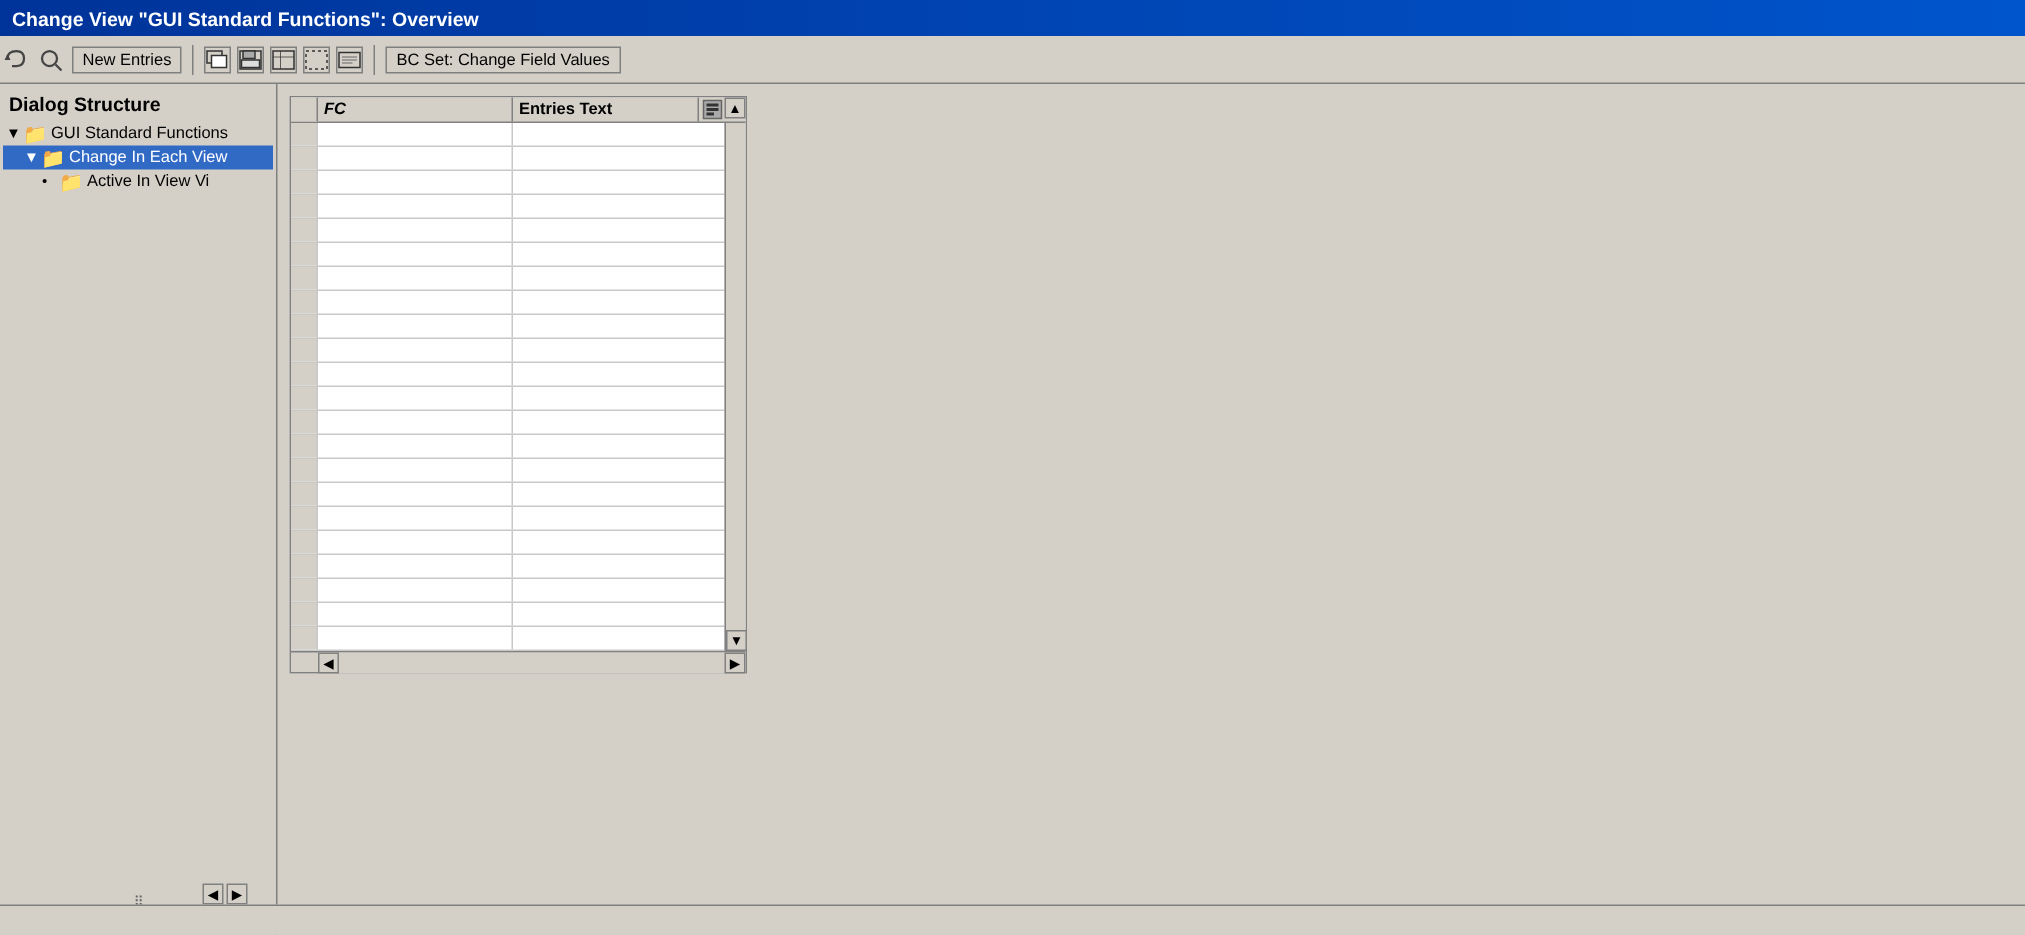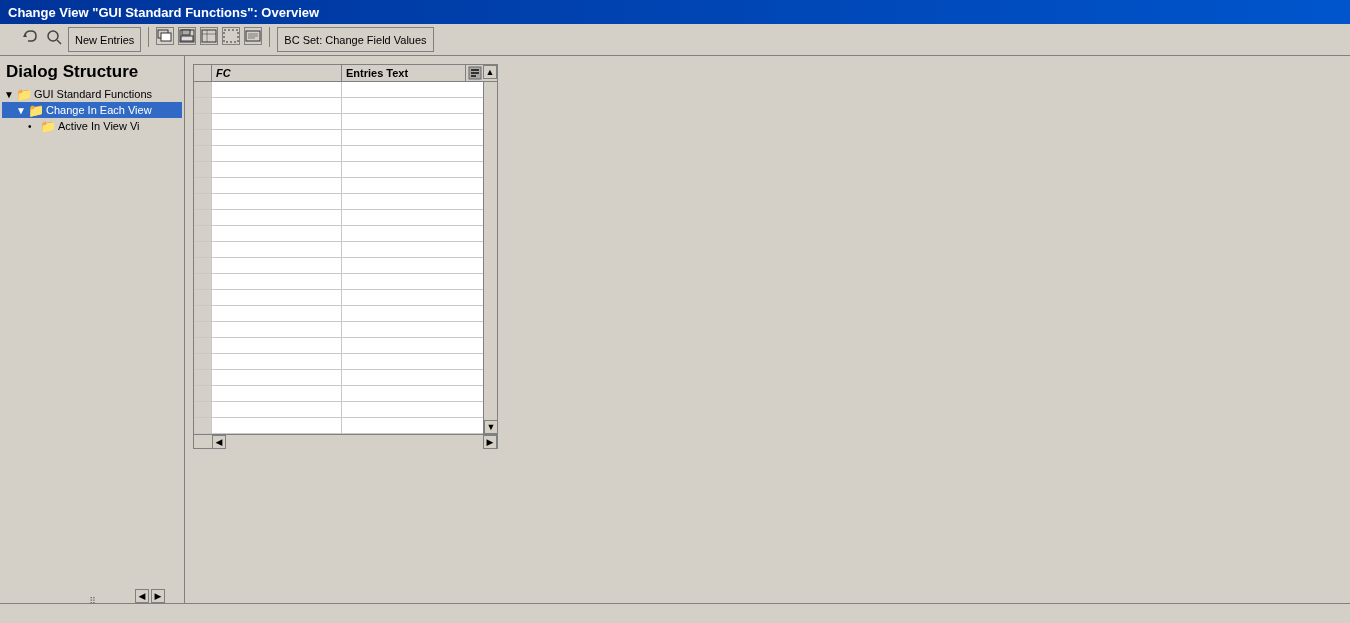--- a/index.html
+++ b/index.html
@@ -21,22 +21,23 @@
       font-weight: bold;
       height: 24px;
       display: flex;
       align-items: center;
     }
 
     
     #toolbar {
       background-color: #d4d0c8;
       border-bottom: 1px solid #808080;
-      padding: 3px 20px;
-      display: flex;
+      padding: 3px 0;
+      display: flex;
+      align-items: center;
       gap: 4px;
       height: 32px;
     }
 
     .toolbar-icon {
       width: 20px;
       height: 20px;
       display: inline-flex;
       align-items: center;
       justify-content: center;
@@ -85,21 +86,21 @@
     #sidebar {
       width: 185px;
       background-color: #d4d0c8;
       border-right: 1px solid #808080;
       padding: 4px 2px;
       flex-shrink: 0;
     }
 
     .sidebar-title {
       font-weight: bold;
-      font-size: 17px;
+      font-size: 13px;
       padding: 2px 4px;
       margin-bottom: 2px;
     }
 
     .tree-item {
       display: flex;
       align-items: center;
       padding: 1px 2px;
       cursor: pointer;
       font-size: 11px;

